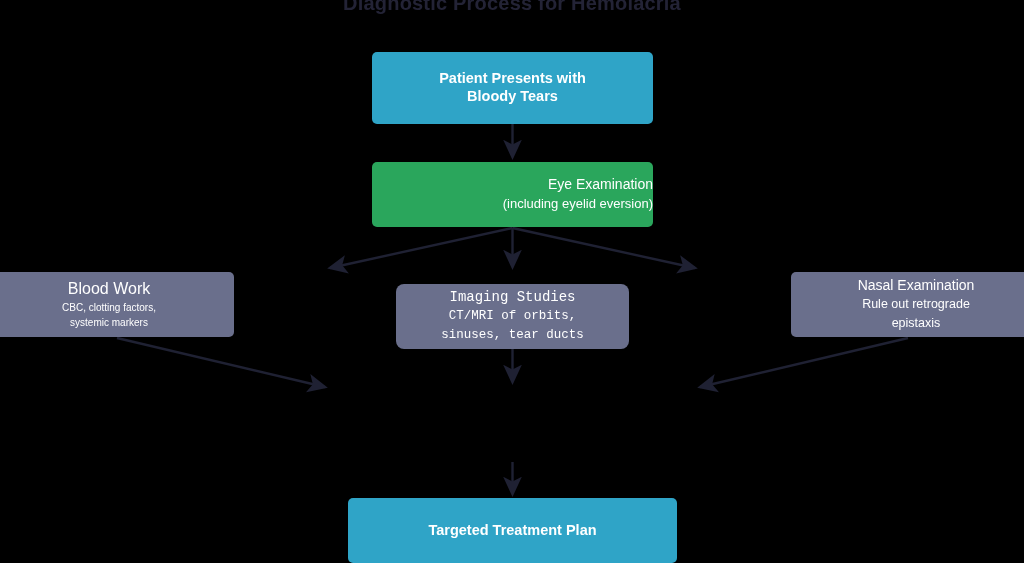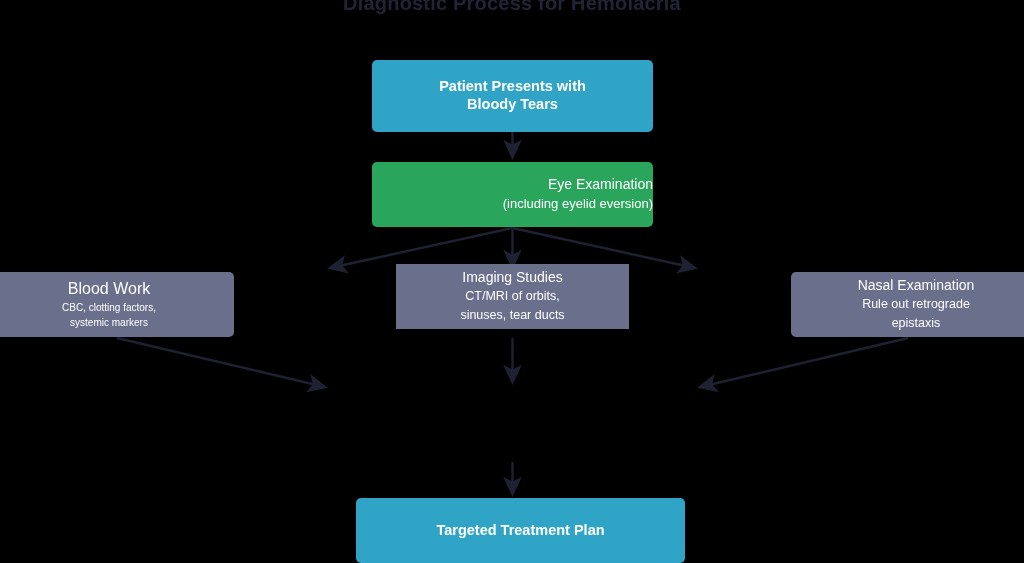--- a/index.html
+++ b/index.html
@@ -55,65 +55,66 @@
     text-align: center;
     font-size: 20px;
     font-weight: bold;
     color: #232336;
     letter-spacing: 0.2px;
     z-index: 3;
   }
 
   
   #node-presentation {
-    left: 372px; top: 60px; width: 281px; height: 72px;
+    left: 372px; top: 52px; width: 281px; height: 72px;
     background: #2fa4c7;
   }
   #node-presentation .title { font-size: 14.5px; }
 
   #node-eye-exam {
     left: 372px; top: 162px; width: 281px; height: 65px;
     background: #2aa65c;
     align-items: flex-end;
   }
   #node-eye-exam .title { font-size: 14px; }
   #node-eye-exam .sub { font-size: 13px; margin-top: 3px; }
 
   #node-blood-work {
     left: -16px; top: 272px; width: 250px; height: 65px;
     background: #6a6f8c;
   }
   #node-blood-work .title { font-size: 16px; }
   #node-blood-work .sub { font-size: 10px; margin-top: 3px; }
 
   #node-imaging {
-    left: 396px; top: 264px; width: 233px; height: 65px;
+    left: 396px; top: 284px; width: 233px; height: 65px;
     background: #6a6f8c;
-    border-radius: 0;
+    border-radius: 8px;
+    font-family: Liberation Mono, monospace;
   }
   #node-imaging .title { font-size: 14px; }
   #node-imaging .sub { font-size: 12.5px; margin-top: 3px; }
 
   #node-nasal-exam {
     left: 791px; top: 272px; width: 250px; height: 65px;
     background: #6a6f8c;
   }
   #node-nasal-exam .title { font-size: 14px; }
   #node-nasal-exam .sub { font-size: 12.5px; margin-top: 3px; }
 
   #node-diagnosis {
     left: 348px; top: 386px; width: 329px; height: 75px;
     background: #f0a017;
   }
   #node-diagnosis .title { font-size: 14.5px; }
   #node-diagnosis .sub { font-size: 13px; margin-top: 3px; }
   #node-diagnosis .sub2 { font-size: 12.5px; margin-top: 2px; line-height: 1.25; }
 
   #node-treatment {
-    left: 356px; top: 498px; width: 329px; height: 65px;
+    left: 348px; top: 498px; width: 329px; height: 65px;
     background: #2fa4c7;
   }
   #node-treatment .title { font-size: 14.5px; }
   #node-treatment .sub { font-size: 13px; margin-top: 3px; }
 </style>
 </head>
 <body>
 
 <div id="canvas">
 

